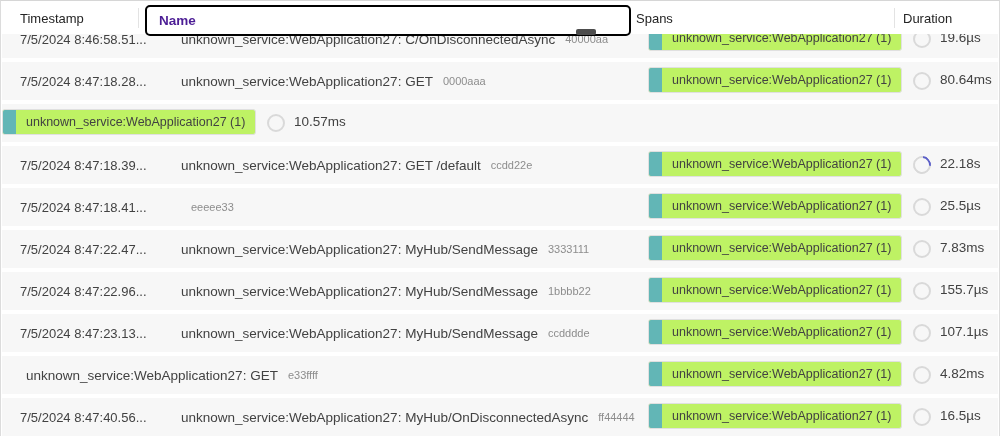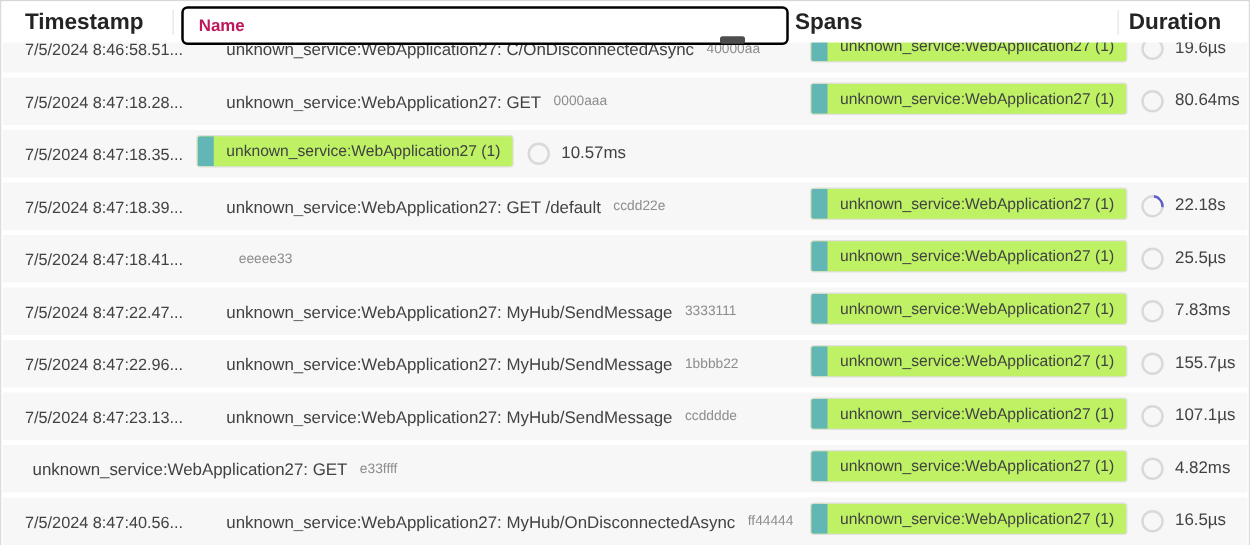--- a/index.html
+++ b/index.html
@@ -29,29 +29,29 @@
   .duration-text { font-size:13.5px; color:#424242; margin-left:9px; white-space:nowrap; }
   
   .header {
     position:absolute; top:0; left:1px; right:1px; height:33px; background:#ffffff; z-index:2;
     display:flex; align-items:center;
   }
   .h-ts { flex:0 0 137px; padding-left:18px; }
   .h-name { flex:1 1 auto; }
   .h-spans { flex:0 0 255px; }
   .h-duration { flex:0 0 95px; padding-left:12px; }
-  .h-label { font-size:18px; font-weight:700; color:#242424; white-space:nowrap; }
+  .h-label { font-size:13px; font-weight:400; color:#242424; white-space:nowrap; }
   .v-divider { position:absolute; top:7px; width:1px; height:20px; background:#e3e3e3; }
   .v-divider.d1 { left:136px; }
   .v-divider.d2 { left:892px; }
   
   .name-filter {
     position:absolute; left:144px; top:4px; width:486px; height:31px; box-sizing:border-box;
     z-index:3; border:2px solid #000000; border-radius:5px; background:#ffffff;
-    font-family:"Liberation Sans", sans-serif; font-size:13.5px; font-weight:700; color:#be185d;
+    font-family:"Liberation Sans", sans-serif; font-size:13.5px; font-weight:700; color:#4c1d95;
     padding:0 12px; outline:none;
   }
   .artifact { position:absolute; left:575px; top:28px; width:20px; height:6px; background:#4d4d4d; border-radius:2px; z-index:4; }
 </style>
 </head>
 <body>
 
 <div class="viewport" style="--teal: #62b6b6; --spinner: #5b5fc7;">
 
   <div class="rows">
@@ -85,21 +85,20 @@
           <span class="span-label">unknown_service:WebApplication27 (1)</span>
         </span>
       </div>
       <div class="cell-duration">
         <span class="ring"></span>
         <span class="duration-text">80.64ms</span>
       </div>
     </div>
 
     <div class="row">
-      <div class="cell-ts">7/5/2024 8:47:18.35...</div>
       <div class="cell-spans">
         <span class="span-badge">
           <span class="span-swatch"></span>
           <span class="span-label">unknown_service:WebApplication27 (1)</span>
         </span>
       </div>
       <div class="cell-duration">
         <span class="ring"></span>
         <span class="duration-text">10.57ms</span>
       </div>

